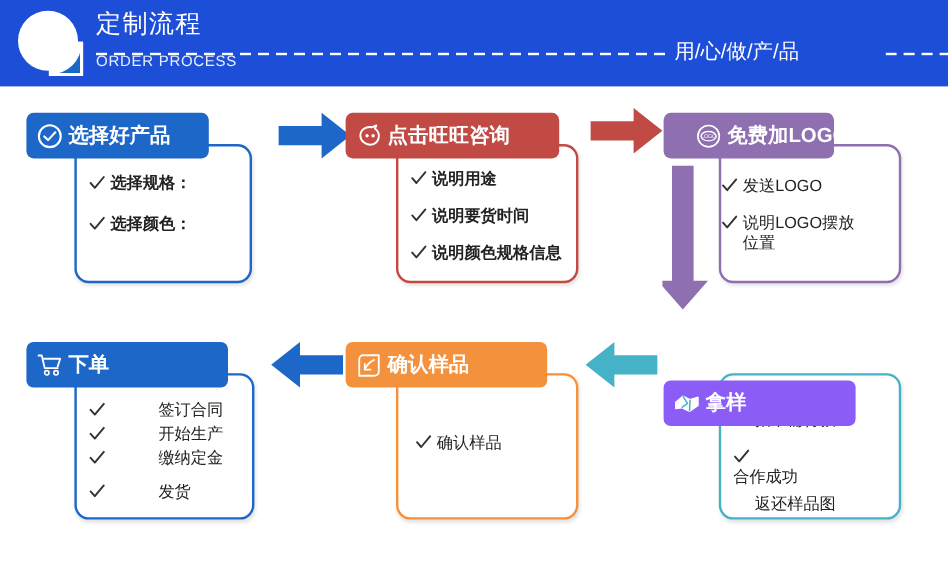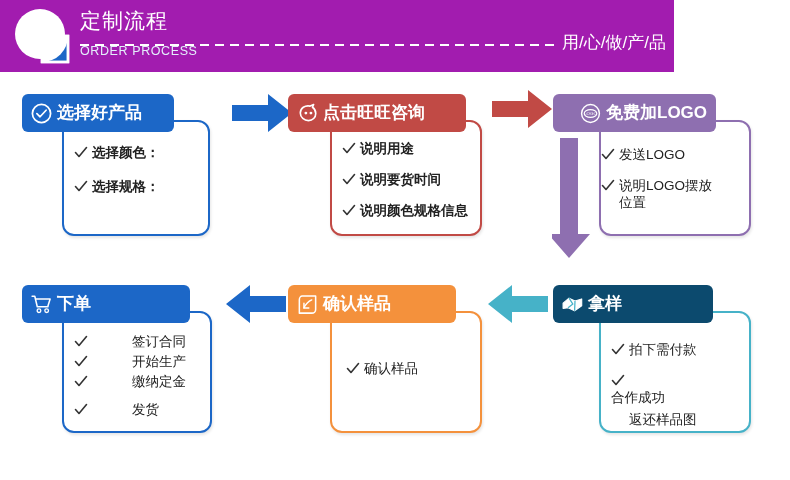--- a/index.html
+++ b/index.html
@@ -17,23 +17,23 @@
     position: relative;
     width: 790px;
     height: 480px;
     background: #ffffff;
   }
 
   
   .header {
     position: absolute;
     left: 0; top: 0;
-    width: 674px;
+    width: 790px;
     height: 72px;
-    background: #a21caf;
+    background: #1d4ed8;
     overflow: hidden;
   }
   .logo-mark {
     position: absolute;
     left: 12px; top: 6px;
     width: 60px; height: 60px;
   }
   .header-titles {
     position: absolute;
     left: 80px; top: 8px;
@@ -212,27 +212,27 @@
         <circle cx="12" cy="12" r="9.5" fill="none" stroke="#ffffff" stroke-width="1.8"></circle>
         <path d="M7.2 12.2 L10.5 15.4 L16.8 8.6" fill="none" stroke="#ffffff" stroke-width="1.8" stroke-linecap="round" stroke-linejoin="round"></path>
       </svg>
       <span class="head-label">选择好产品</span>
     </div>
     <div class="card-list sp-wide bold-items" style="top:50px;">
       <div class="list-item">
         <svg class="tick" viewBox="0 0 14 17">
           <path d="M1.5 8.5 L5 12.5 L12.5 3.5" fill="none" stroke="#333333" stroke-width="1.6" stroke-linecap="round" stroke-linejoin="round"></path>
         </svg>
+        <span class="li-text">选择规格：</span>
+      </div>
+      <div class="list-item">
+        <svg class="tick" viewBox="0 0 14 17">
+          <path d="M1.5 8.5 L5 12.5 L12.5 3.5" fill="none" stroke="#333333" stroke-width="1.6" stroke-linecap="round" stroke-linejoin="round"></path>
+        </svg>
         <span class="li-text">选择颜色：</span>
-      </div>
-      <div class="list-item">
-        <svg class="tick" viewBox="0 0 14 17">
-          <path d="M1.5 8.5 L5 12.5 L12.5 3.5" fill="none" stroke="#333333" stroke-width="1.6" stroke-linecap="round" stroke-linejoin="round"></path>
-        </svg>
-        <span class="li-text">选择规格：</span>
       </div>
     </div>
   </div>
 
   <div class="card" style="left:288px; top:94px;">
     <div class="card-body" style="border-color:#c14a45; left:42px; width:152px;"></div>
     <div class="card-head" style="background:#c14a45; width:178px;">
       <svg class="head-icon" viewBox="0 0 24 24">
         <path d="M14.5 4.2 C9.5 3.2 4.5 6.3 4.5 11.4 C4.5 16 8.6 19.4 13 19.4 C17.4 19.4 20.6 16.2 20.6 11.9 C20.6 9.2 19.3 6.9 17.2 5.5 L18.4 2.6 L14.3 4.4 Z" fill="none" stroke="#ffffff" stroke-width="1.7" stroke-linejoin="round"></path>
         <circle cx="10.3" cy="11.6" r="1.5" fill="#ffffff"></circle>
@@ -257,21 +257,21 @@
         <svg class="tick" viewBox="0 0 14 17">
           <path d="M1.5 8.5 L5 12.5 L12.5 3.5" fill="none" stroke="#333333" stroke-width="1.6" stroke-linecap="round" stroke-linejoin="round"></path>
         </svg>
         <span class="li-text">说明颜色规格信息</span>
       </div>
     </div>
   </div>
 
   <div class="card" style="left:553px; top:94px;">
     <div class="card-body" style="border-color:#8e6fb0; left:46px; width:152px;"></div>
-    <div class="card-head" style="background:#8e6fb0; width:163px;padding-left:26px;">
+    <div class="card-head" style="background:#8e6fb0; width:142px;padding-left:26px;">
       <svg class="head-icon" viewBox="0 0 24 24">
         <circle cx="12" cy="12" r="9.3" fill="none" stroke="#ffffff" stroke-width="1.5"></circle>
         <ellipse cx="12" cy="12" rx="6.6" ry="4.1" fill="none" stroke="#ffffff" stroke-width="1.2"></ellipse>
         <text x="12" y="13.7" text-anchor="middle" font-size="4.6" fill="#ffffff" font-family="Liberation Sans, sans-serif">LOGO</text>
       </svg>
       <span class="head-label">免费加LOGO</span>
     </div>
     <div class="card-list sp-mid" style="left:48px; top:52px; width:140px;">
       <div class="list-item">
         <svg class="tick" viewBox="0 0 14 17">
@@ -343,21 +343,21 @@
         <svg class="tick" viewBox="0 0 14 17">
           <path d="M1.5 8.5 L5 12.5 L12.5 3.5" fill="none" stroke="#333333" stroke-width="1.6" stroke-linecap="round" stroke-linejoin="round"></path>
         </svg>
         <span class="li-text">确认样品</span>
       </div>
     </div>
   </div>
 
   <div class="card" style="left:553px; top:285px;">
     <div class="card-body" style="border-color:#46b2c8; left:46px; width:152px; height:122px;"></div>
-    <div class="card-head" style="background:#0c4a6e; width:160px;">
+    <div class="card-head" style="background:#8b5cf6; width:160px;margin-top:32px;">
       <svg class="head-icon" viewBox="0 0 24 24">
         <path d="M2.2 10.6 L8.4 5.4 L14.6 8.4 L21.6 6.2 L21.6 13.4 L14.2 18.6 L7.4 15.4 L2.2 16.2 Z" fill="#ffffff" stroke="#ffffff" stroke-width="1.2" stroke-linejoin="round"></path>
         <path d="M8.4 5.4 L12.4 11.6 L7.4 15.4" fill="none" stroke="#46b2c8" stroke-width="1.3" stroke-linejoin="round"></path>
         <path d="M14.6 8.4 L14.2 18.6" fill="none" stroke="#46b2c8" stroke-width="1.3"></path>
       </svg>
       <span class="head-label">拿样</span>
     </div>
     <div class="card-list sp-mid" style="left:58px; top:56px; width:140px;">
       <div class="list-item">
         <svg class="tick" viewBox="0 0 14 17">

